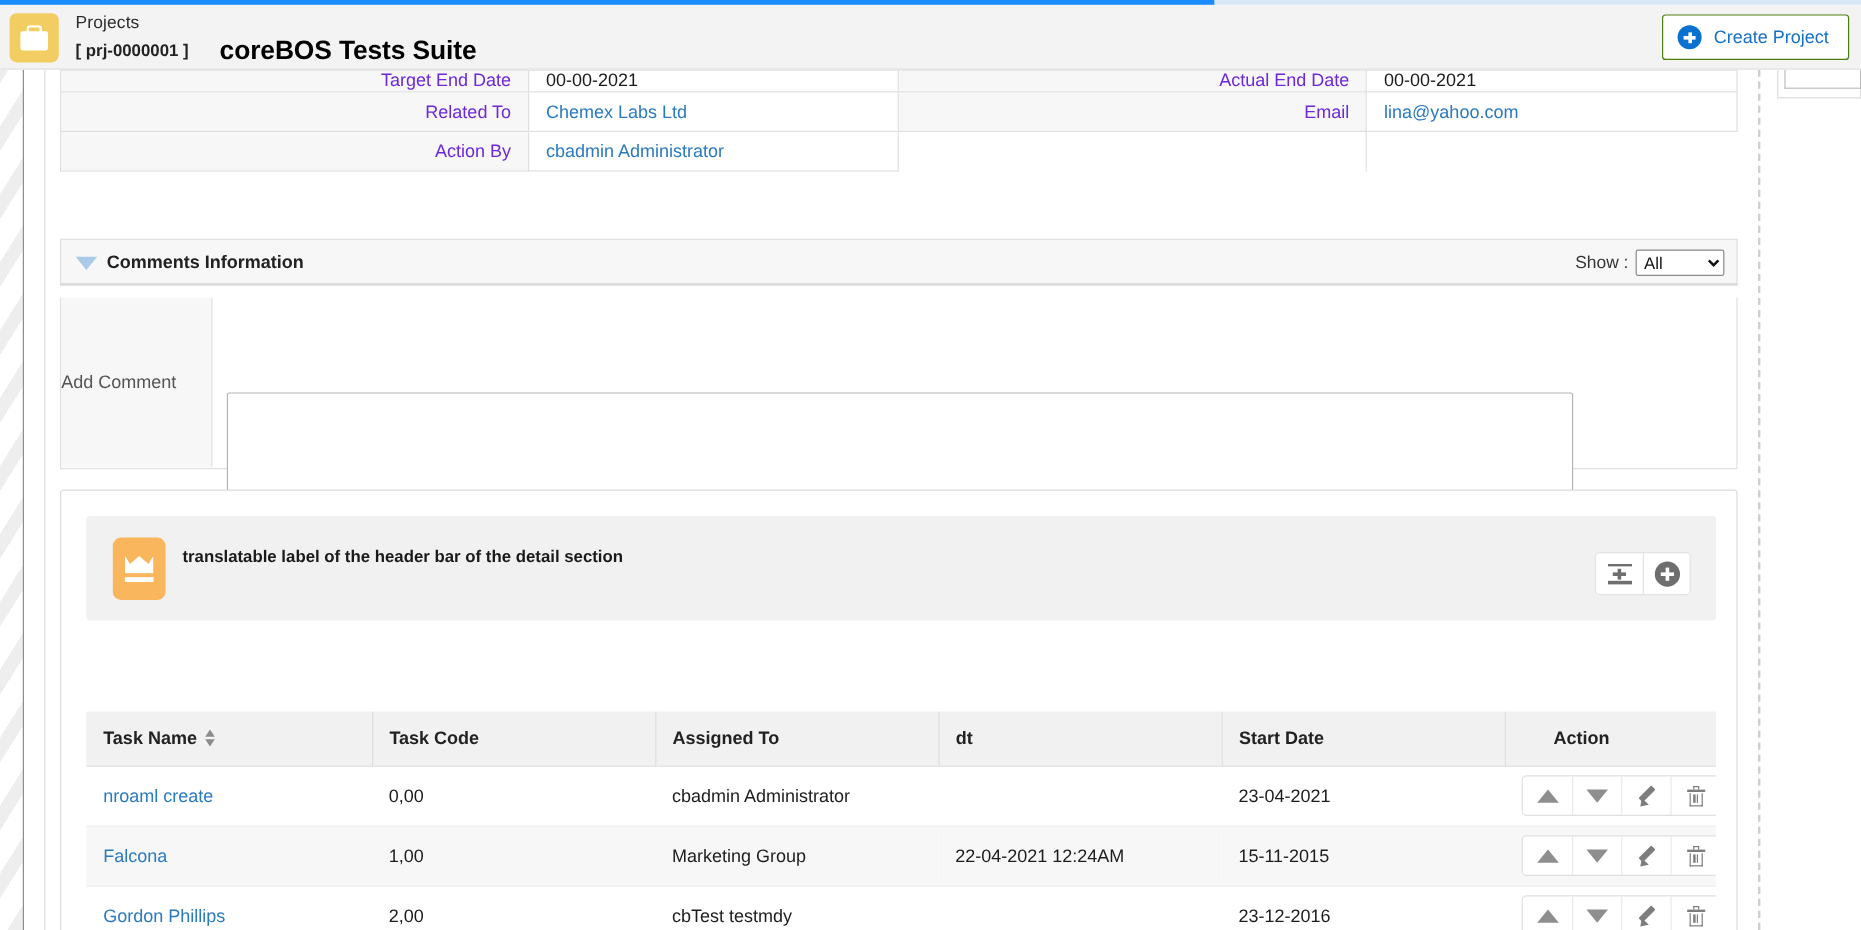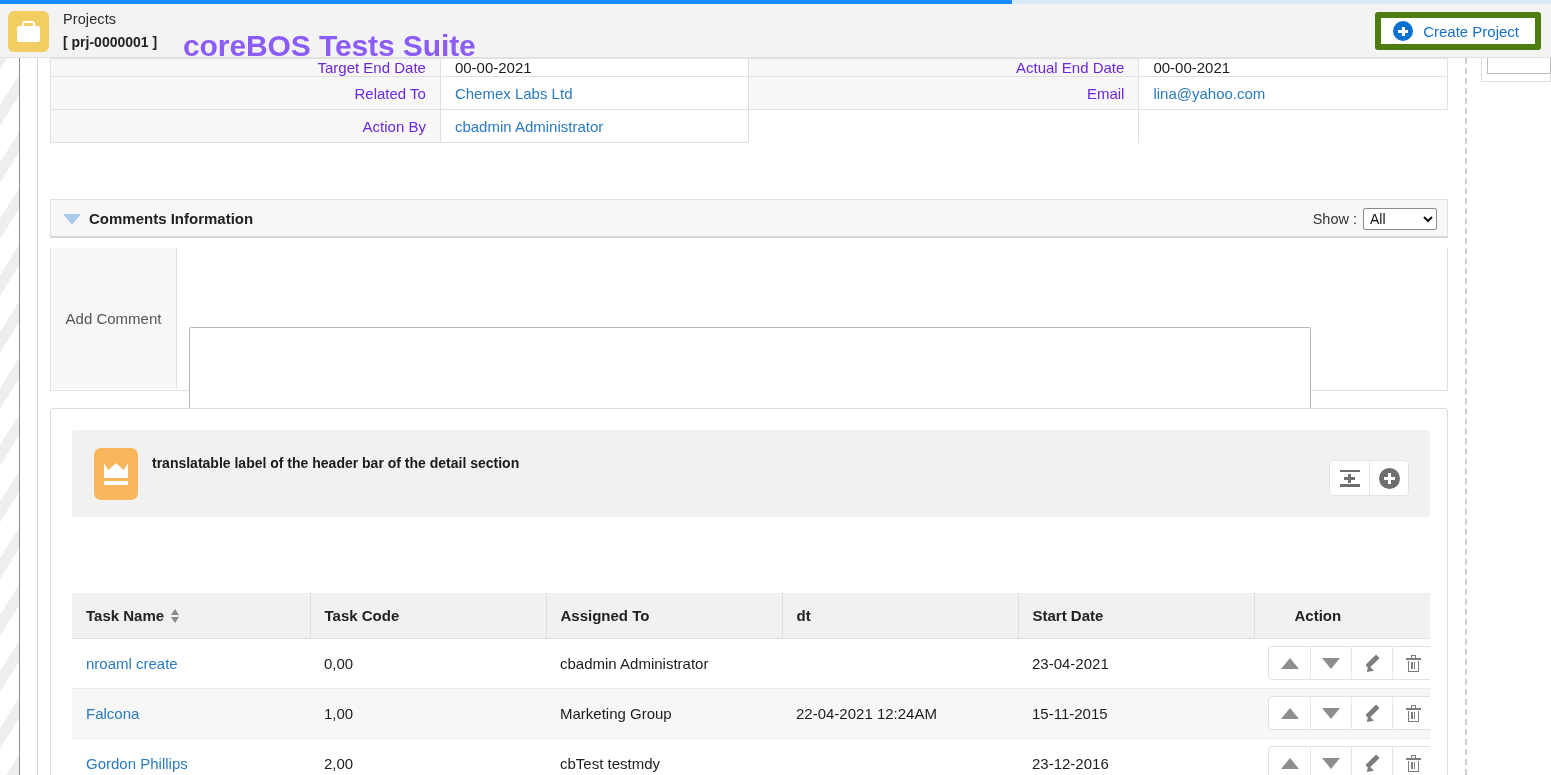--- a/index.html
+++ b/index.html
@@ -65,30 +65,30 @@
     position: absolute; left: 63px; top: 7px;
     font-size: 14.5px; color: #2b2b2b;
     letter-spacing: .1px;
   }
   .crumb-id {
     position: absolute; left: 63px; top: 30px;
     font-size: 14px; font-weight: bold; color: #222;
   }
   .record-title {
     position: absolute; left: 183px; top: 25px;
-    font-size: 30px; font-weight: bold; color: #8b5cf6;
+    font-size: 22px; font-weight: bold; color: #000000;
     letter-spacing: -.1px;
   }
   .create-btn {
     position: absolute; right: 10px; top: 8px;
     height: 38px;
     padding: 0 16px 0 12px;
     display: flex; align-items: center; gap: 10px;
     background: #ffffff;
-    border: 6px solid #4d7c0f;
+    border: 1px solid #4d7c0f;
     border-radius: 3px;
     cursor: pointer;
   }
   .create-btn .plus-circle {
     width: 20px; height: 20px; border-radius: 50%;
     background: #0a71d0; position: relative; flex: 0 0 auto;
   }
   .create-btn .plus-circle::before,
   .create-btn .plus-circle::after {
     content: ""; position: absolute; background: #fff;
@@ -227,21 +227,21 @@
     background: #fff;
   }
   .comment-label-cell {
     position: absolute; left: 0; top: 0;
     width: 126px; height: 141px;
     background: #f7f7f7;
     border-right: 1px solid #e0e0e0;
   }
   .comment-label-cell span {
     position: absolute; left: 0; right: 0; top: 62px;
-    text-align: center;
+    text-align: left;
     font-size: 15px; color: #555;
   }
   .comment-textarea {
     position: absolute; left: 138px; top: 79px;
     width: 1122px; height: 90px;
     border: 1px solid #b6b6b6;
     border-radius: 2px;
     resize: none;
     font-family: "Liberation Sans", sans-serif;
     font-size: 14px;

